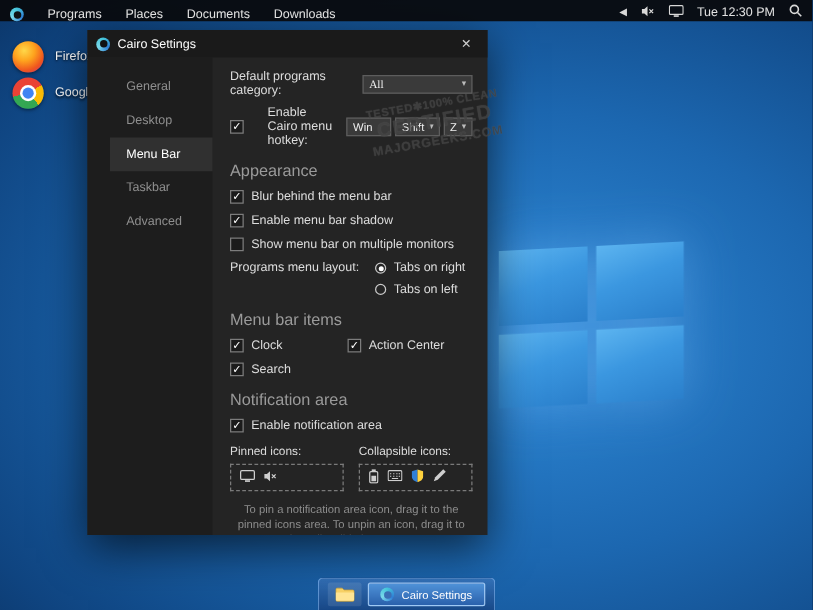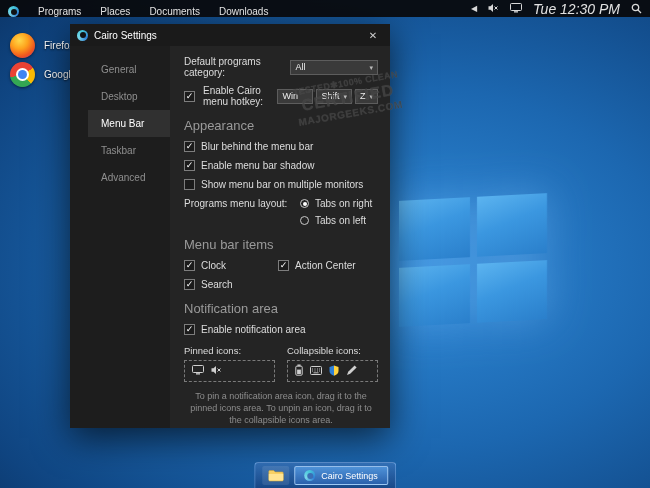--- a/index.html
+++ b/index.html
@@ -19,21 +19,21 @@
   }
   .pane { background:linear-gradient(160deg,#5cb4f0 0%, #3b97e0 45%, #2a7fcb 100%); }
 
   
   .menubar { position:absolute; top:0; left:0; right:0; height:17px; z-index:40;
     background:rgba(8,10,13,.94); color:#e2e2e2; font-size:10px;
     display:flex; align-items:flex-end; }
   .mb-left { display:flex; align-items:center; gap:19px; padding-left:8px; }
   .mb-right { margin-left:auto; display:flex; align-items:center; gap:11px; padding-right:8px; }
   .mb-item { cursor:default; }
-  .clock { font-size:14px;font-style:italic; }
+  .clock { font-size:10px; }
   .cairo { width:11px; height:11px; border-radius:50%; position:relative; flex:0 0 auto;
     background:conic-gradient(#45c6da,#2f7fd6,#79d8ea,#45c6da); }
   .cairo::before { content:""; position:absolute; inset:2.5px; border-radius:50%; background:#101214; }
   .cairo.on-blue::before { background:#3b6fb5; }
   .glyph { font-size:8px; color:#d8d8d8; line-height:1; }
 
   
   .dicon { position:absolute; display:flex; align-items:center; gap:9px;
     color:#fff; font-size:10px; text-shadow:0 1px 2px rgba(0,0,0,.85); z-index:10; }
   .ff { width:25px; height:25px; border-radius:50%; flex:0 0 auto;
@@ -58,21 +58,21 @@
   .side-item { padding:8px 13px; color:#8f8f8f; font-size:10px; cursor:pointer; }
   .side-item.active { background:#303030; color:#ffffff; }
   .content { flex:1; padding:10px 12px 6px 14px; overflow:hidden; }
 
   .row { display:flex; align-items:center; margin-bottom:7px; }
   .row.sb { justify-content:space-between; }
   .select { background:#3a3a3a; border:1px solid #5d5d5d; height:15px;
     display:flex; align-items:center; gap:4px; padding:0 4px; font-size:9px; color:#eee; cursor:pointer; }
   .select .txt { flex:1; white-space:nowrap; }
   .caret { font-size:7px; color:#bbb; line-height:1; }
-  .sel-cat { width:98px; } .sel-win { width:36px; margin-left:6px;gap:41px; } .sel-shift { width:40px; margin-left:3px; } .sel-z { width:30px; margin-left:3px; }
+  .sel-cat { width:98px;font-family:Liberation Serif, serif; } .sel-win { width:36px; margin-left:6px;gap:41px; } .sel-shift { width:40px; margin-left:3px; } .sel-z { width:30px; margin-left:3px; }
 
   .heading { color:#9a9a9a; font-size:13px; margin:11px 0 8px; }
   .cbrow { display:flex; align-items:center; gap:6px; margin-bottom:8px; }
   .cb { width:11px; height:11px; border:1px solid #7d7d7d; background:#1b1b1b; flex:0 0 auto;
     display:inline-flex; align-items:center; justify-content:center; cursor:pointer; }
   .cb .mark { color:#fff; font-size:9px; line-height:1; }
   .cb.un .mark { visibility:hidden; }
   .radio { width:9px; height:9px; border:1px solid #c9c9c9; border-radius:50%; position:relative; flex:0 0 auto; cursor:pointer; }
   .radio.on::after { content:""; position:absolute; inset:1.5px; border-radius:50%; background:#fff; }
   .split { display:flex; margin-bottom:6px; }
@@ -180,21 +180,21 @@
         <span class="select sel-cat">
           <span class="txt">All</span>
           <span class="caret">▾</span>
         </span>
       </div>
 
       <div class="row">
         <span class="cb">
             <span class="mark">✓</span>
           </span>
-        <span style="margin-left:8px;">Enable Cairo menu hotkey:</span>
+        <span style="margin-left:19px;">Enable Cairo menu hotkey:</span>
         <span class="select sel-win">
           <span class="txt">Win</span>
           <span class="caret">▾</span>
         </span>
         <span class="select sel-shift">
           <span class="txt">Shift</span>
           <span class="caret">▾</span>
         </span>
         <span class="select sel-z">
           <span class="txt">Z</span>

